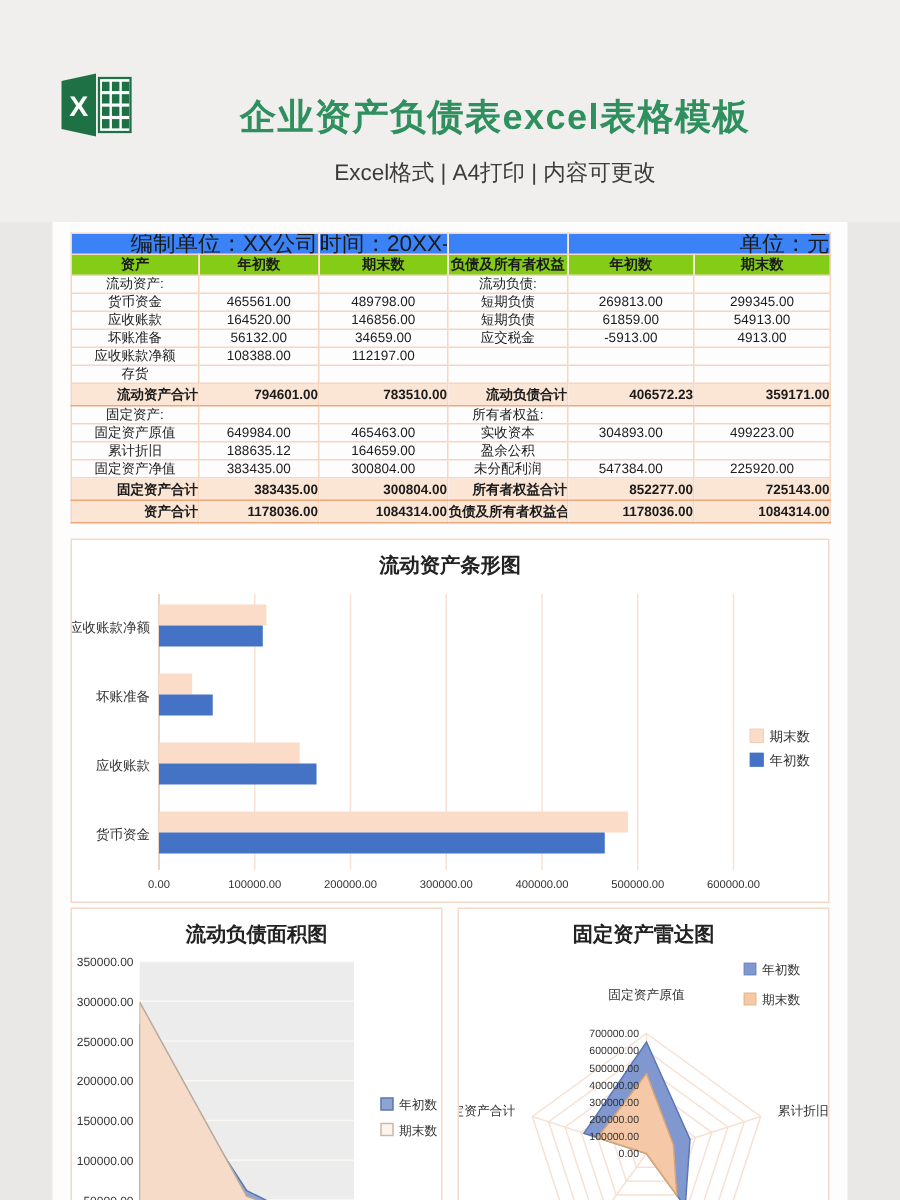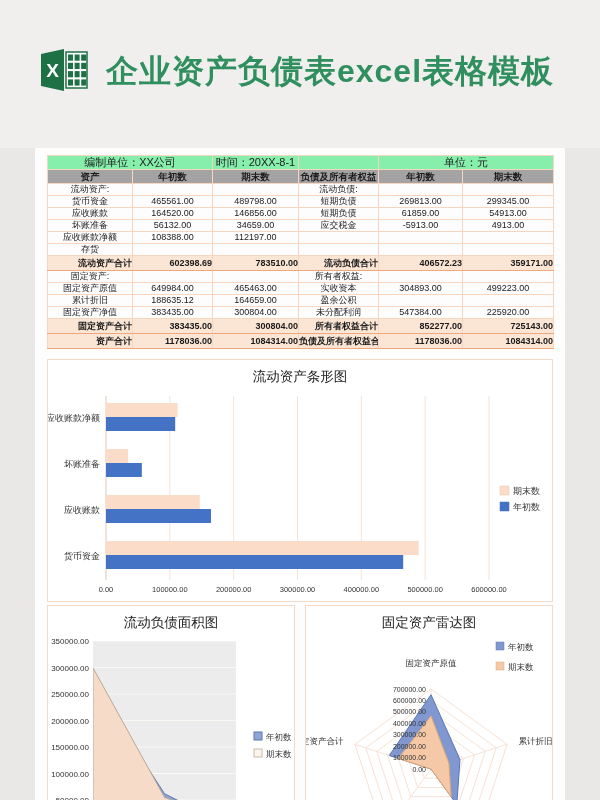--- a/index.html
+++ b/index.html
@@ -1,33 +1,33 @@
 <!DOCTYPE html>
 <html><head>
 <meta charset="utf-8">
 <style>
   html,body{margin:0;padding:0;}
   body{width:600px;height:800px;overflow:hidden;background:#eae8e6;position:relative;
        font-family:"Liberation Sans","DejaVu Sans",sans-serif;}
   .top-band{position:absolute;left:0;top:0;width:600px;height:148px;background:#f1efee;}
   .xl-icon{position:absolute;left:40px;top:48px;width:50px;height:44px;}
   .head-text{position:absolute;left:70px;right:10px;top:50px;text-align:center;}
-  .page-title{margin:0;font-size:32px;font-weight:bold;color:#2f8f5e;letter-spacing:1px;}
+  .page-title{margin:12px;font-size:24px;font-weight:bold;color:#2f8f5e;letter-spacing:1px;}
   .page-subtitle{margin:8px 0 0 0;font-size:15px;color:#3c3c3c;}
   .card{position:absolute;left:35px;top:148px;width:530px;height:660px;background:#fdfdfd;}
   table.bs{position:absolute;left:12px;top:7px;width:506px;border-collapse:collapse;table-layout:fixed;}
   table.bs td,table.bs th{border:1px solid #f7d6c0;font-size:9px;font-weight:normal;text-align:center;
        padding:0;height:11px;line-height:11px;color:#1b1b1b;overflow:hidden;white-space:nowrap;}
   tr.t-title td{background:#a9a9a9;font-weight:bold;font-size:16px;height:23px;line-height:23px;color:#111;}
-  tr.t-meta td{background:#86efac;height:13px;line-height:13px;font-size:11px;}
-  tr.t-cols th{background:#a3a3a3;font-weight:bold;height:13px;line-height:13px;font-size:9.5px;}
+  tr.t-meta td{background:#3b82f6;height:13px;line-height:13px;font-size:15px;text-align:right;}
+  tr.t-cols th{background:#84cc16;font-weight:bold;height:13px;line-height:13px;font-size:9.5px;}
   tr.total td{background:#fbe5d4;font-weight:bold;height:14px;line-height:14px;
        border-top:1px solid #efa87c;border-bottom:1px solid #efa87c;text-align:right;}
   .panel{position:absolute;background:#ffffff;border:1px solid #f3d9c8;}
-  .panel h2{margin:0;text-align:center;font-size:13.5px;font-weight:normal;color:#222;padding-top:8px;}
+  .panel h2{margin:0;text-align:center;font-size:13.5px;font-weight:bold;color:#222;padding-top:8px;}
   #barPanel{left:12px;top:211px;width:504px;height:241px;}
   #areaPanel{left:12px;top:457px;width:246px;height:200px;}
   #radarPanel{left:270px;top:457px;width:246px;height:200px;}
   .panel svg{position:absolute;left:0;top:0;}
 </style>
 </head>
 <body>
 
 <div class="top-band">
   <svg class="xl-icon" viewBox="0 0 50 44" width="50" height="44" id="xlIcon">
@@ -42,20 +42,21 @@
       <rect x="41.2" y="14.8" width="5" height="6.2" fill="#1e7145"></rect>
       <rect x="28" y="23.1" width="5" height="6.2" fill="#1e7145"></rect>
       <rect x="34.6" y="23.1" width="5" height="6.2" fill="#1e7145"></rect>
       <rect x="41.2" y="23.1" width="5" height="6.2" fill="#1e7145"></rect>
       <rect x="28" y="31.400000000000002" width="5" height="6.2" fill="#1e7145"></rect>
       <rect x="34.6" y="31.400000000000002" width="5" height="6.2" fill="#1e7145"></rect>
       <rect x="41.2" y="31.400000000000002" width="5" height="6.2" fill="#1e7145"></rect>
     </svg>
   <div class="head-text">
     <h1 class="page-title">企业资产负债表excel表格模板</h1>
+    <p class="page-subtitle">Excel格式 | A4打印 | 内容可更改</p>
   </div>
 </div>
 
 <div class="card">
   <table class="bs">
     <colgroup>
       <col style="width:85px">
         <col style="width:80px">
         <col style="width:86px">
       <col style="width:80px">
@@ -120,21 +121,21 @@
         <tr class="item">
           <td>存货</td>
           <td></td>
           <td></td>
           <td></td>
           <td></td>
           <td></td>
         </tr>
         <tr class="total">
           <td>流动资产合计</td>
-          <td>602398.69</td>
+          <td>794601.00</td>
           <td>783510.00</td>
           <td>流动负债合计</td>
           <td>406572.23</td>
           <td>359171.00</td>
         </tr>
         <tr class="item">
           <td>固定资产:</td>
           <td></td>
           <td></td>
           <td>所有者权益:</td>

